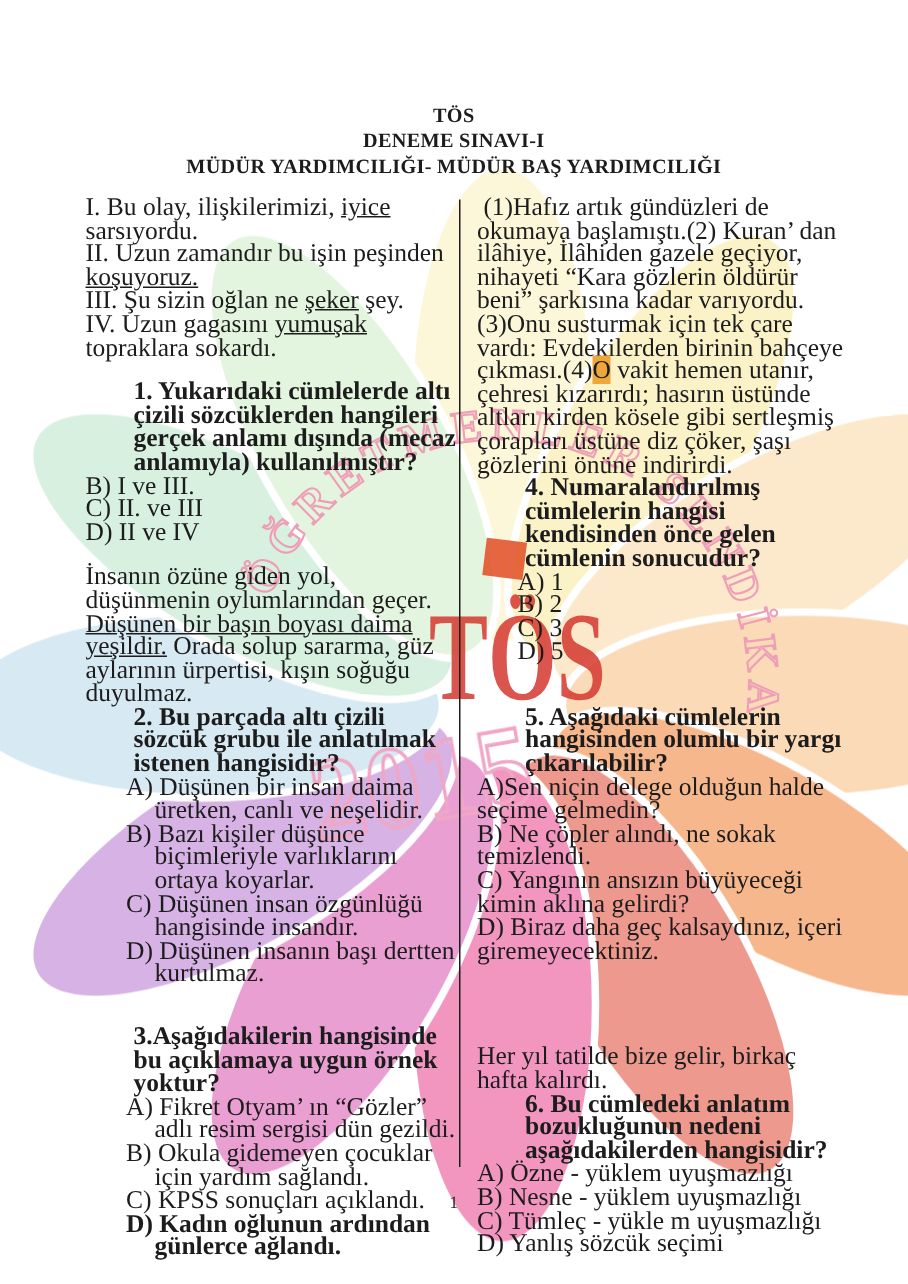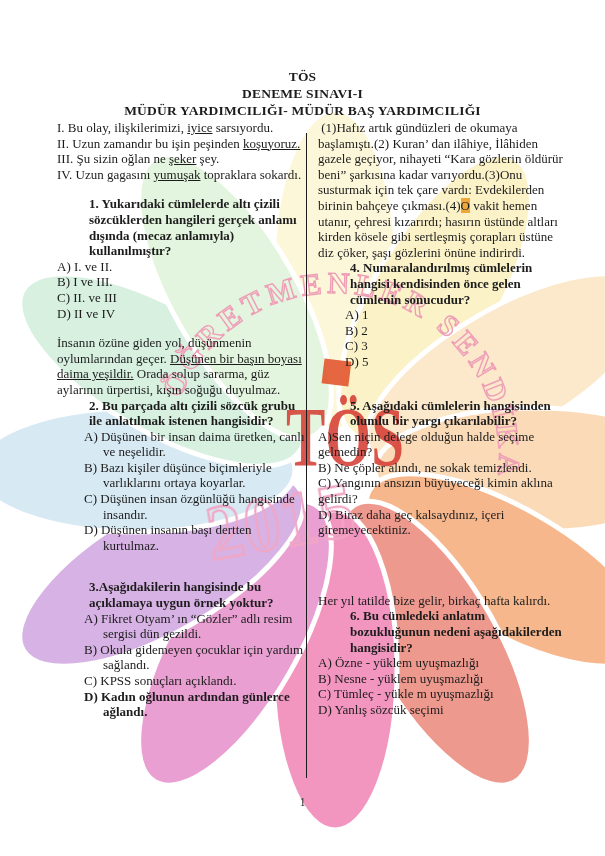--- a/index.html
+++ b/index.html
@@ -5,21 +5,21 @@
   html,body{margin:0;padding:0;background:#ffffff;}
   .page{
     position:relative;width:605px;height:856px;background:#ffffff;overflow:hidden;
     font-family:"Liberation Serif",serif;color:#1c1c1c;
   }
   .watermark{position:absolute;left:0;top:0;z-index:0;}
   .header{
     position:absolute;top:68px;left:0;right:0;z-index:2;text-align:center;
     font-weight:bold;font-size:13.5px;line-height:17px;letter-spacing:.2px;
   }
-  .col{position:absolute;top:120px;z-index:2;font-size:13px;line-height:15.6px;}
+  .col{position:absolute;top:130px;z-index:2;font-size:17px;line-height:15.6px;}
   .col-left{left:57px;width:248px;}
   .col-right{left:318px;width:250px;}
   .divider{position:absolute;left:306px;top:133px;width:1.4px;height:645px;background:#1c1c1c;z-index:2;}
   .question{font-weight:bold;margin-left:32px;}
   .para{}
   .opt-indent{padding-left:46px;text-indent:-19px;}
   .opt-flush{}
   .b{font-weight:bold;}
   .u{text-decoration:underline;}
   .hl{background:#EFA73C;}
@@ -94,21 +94,20 @@
   <div class="divider"></div>
 
   <div class="col col-left">
       <div class="para"><span>I. Bu olay, ilişkilerimizi, </span><span class="u">iyice</span><span> sarsıyordu.</span></div>
       <div class="para"><span>II. Uzun zamandır bu işin peşinden </span><span class="u">koşuyoruz.</span></div>
       <div class="para"><span>III. Şu sizin oğlan ne </span><span class="u">şeker</span><span> şey.</span></div>
       <div class="para"><span>IV. Uzun gagasını </span><span class="u">yumuşak</span><span> topraklara sokardı.</span></div>
       <div style="height: 14px;"></div>
       <div class="question"><span>1. Yukarıdaki cümlelerde altı çizili sözcüklerden hangileri gerçek anlamı dışında (mecaz anlamıyla) kullanılmıştır?</span></div>
       <div>
-        <div class="opt-flush"><span>A) I. ve II.</span></div>
         <div class="opt-flush"><span>B) I ve III.</span></div>
         <div class="opt-flush"><span>C) II. ve III</span></div>
         <div class="opt-flush"><span>D) II ve IV</span></div>
       </div>
       <div style="height: 14px;"></div>
       <div class="para"><span>İnsanın özüne giden yol, düşünmenin oylumlarından geçer. </span><span class="u">Düşünen bir başın boyası daima yeşildir.</span><span> Orada solup sararma, güz aylarının ürpertisi, kışın soğuğu duyulmaz.</span></div>
       <div class="question"><span>2. Bu parçada altı çizili sözcük grubu ile anlatılmak istenen hangisidir?</span></div>
       <div>
         <div class="opt-indent"><span>A) Düşünen bir insan daima üretken, canlı ve neşelidir.</span></div>
         <div class="opt-indent"><span>B) Bazı kişiler düşünce biçimleriyle varlıklarını ortaya koyarlar.</span></div>

